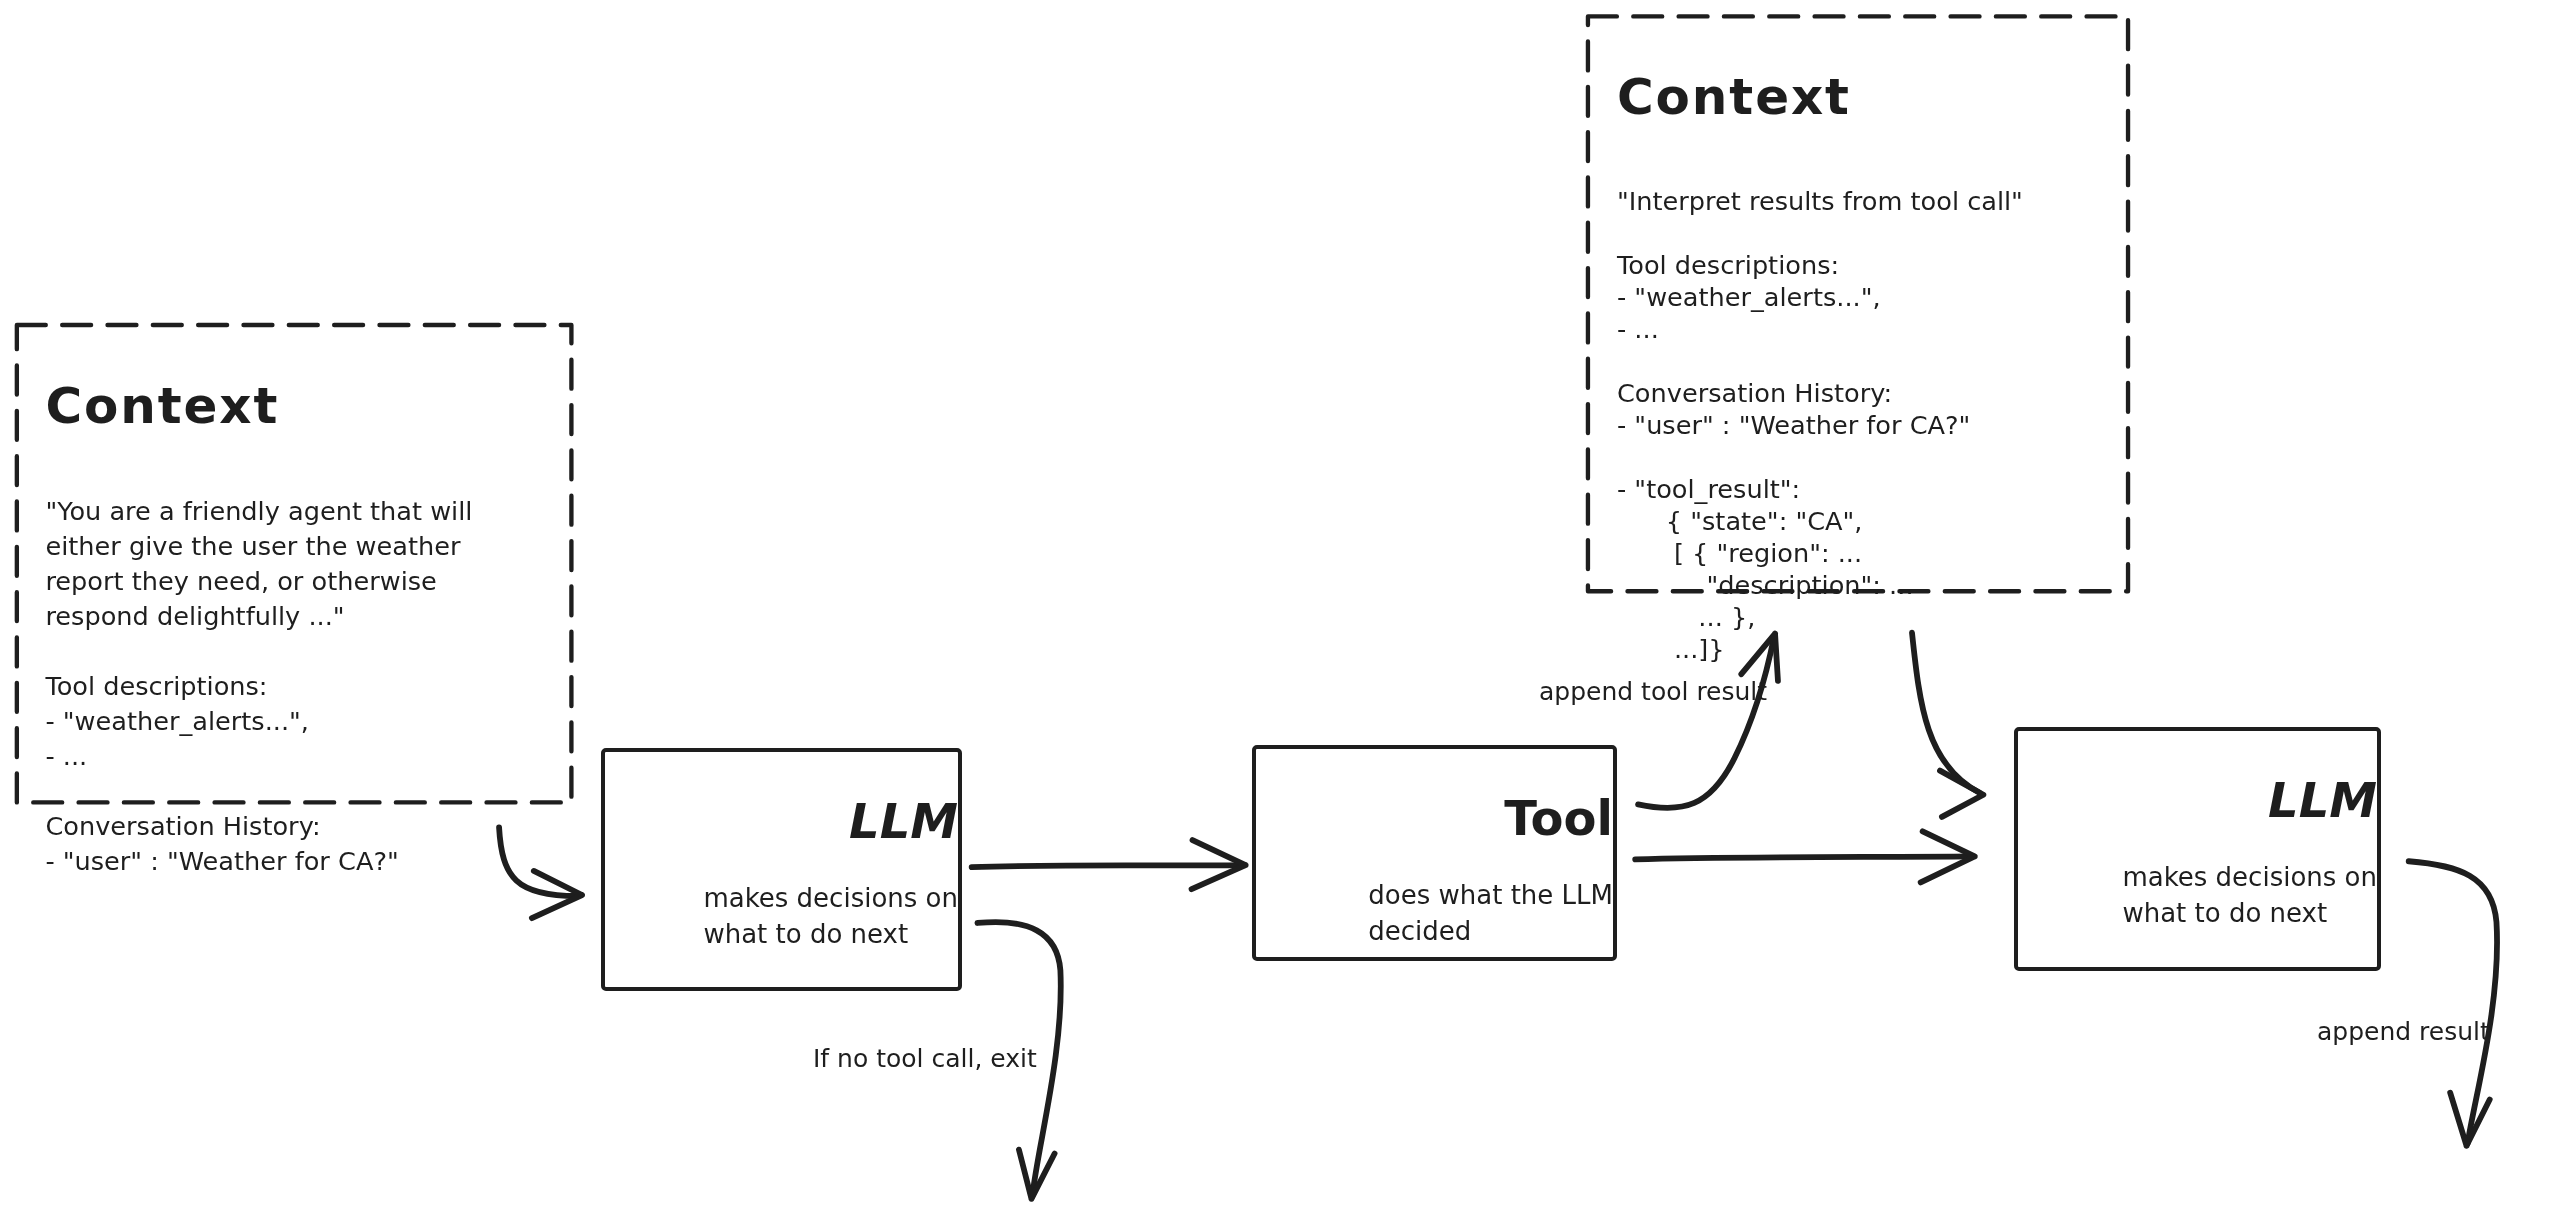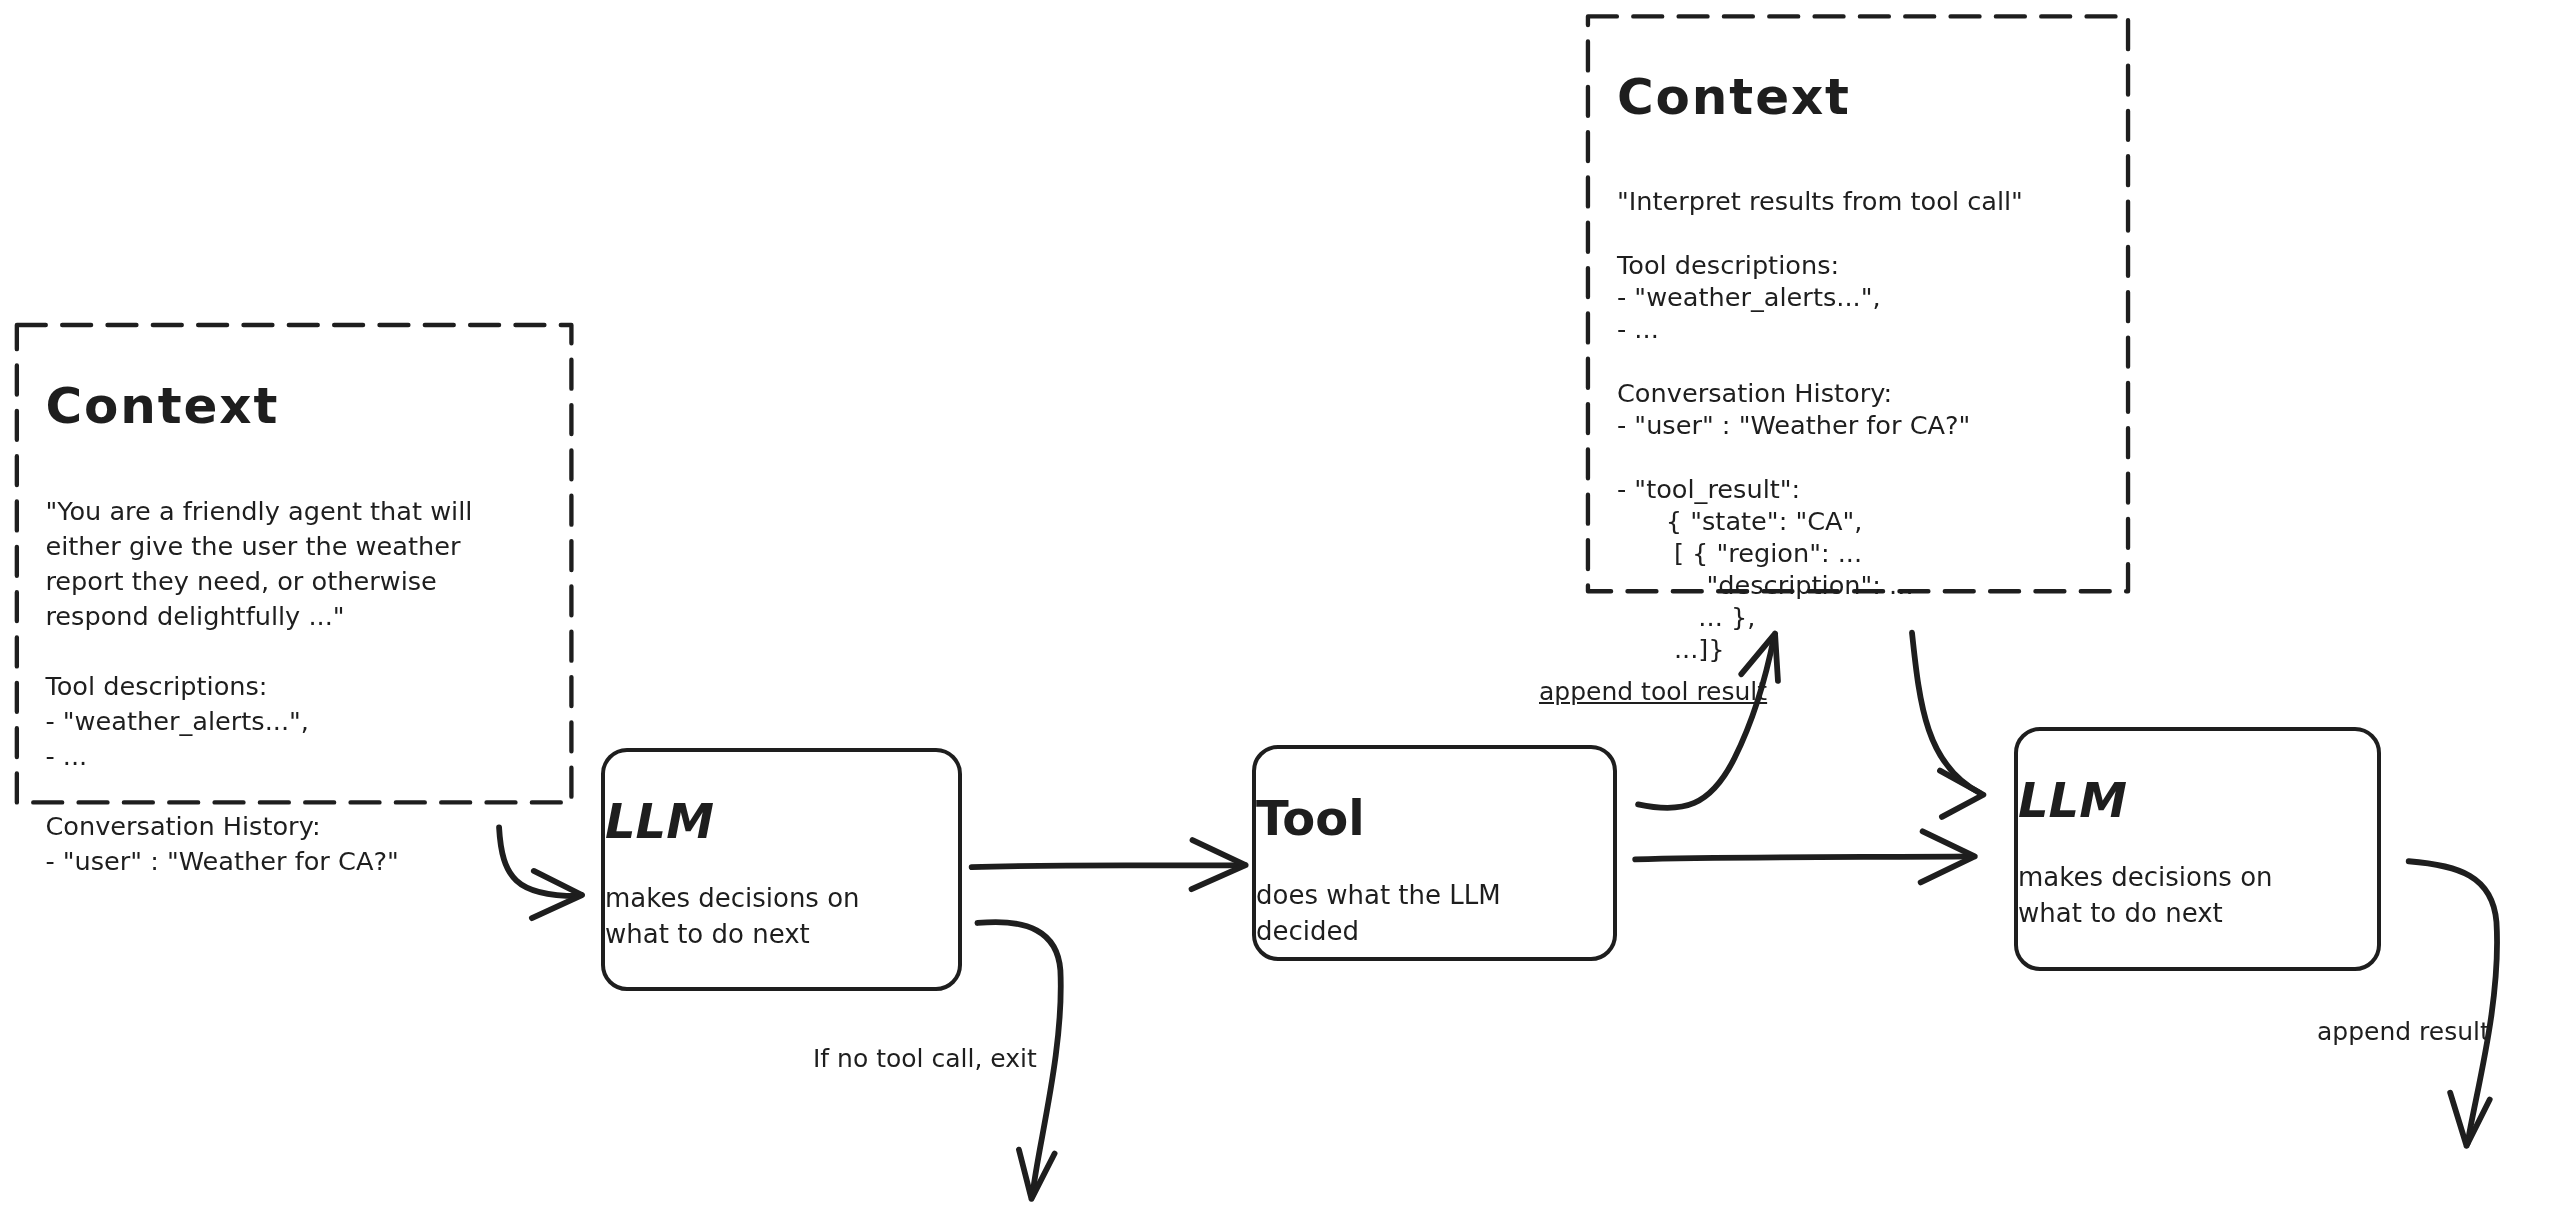--- a/index.html
+++ b/index.html
@@ -28,25 +28,25 @@
     letter-spacing: 1.9px;
     margin-bottom: 21px;
   }
   .ctx-body { font-size: 25.6px; white-space: pre-wrap; }
   .lh1 { line-height: 35px; }
   .lh2 { line-height: 32px; }
 
   .node {
     position: absolute;
     border: 4.8px solid #1e1e1e;
-    border-radius: 26px;
+    border-radius: 5px;
     background: #ffffff;
     display: flex;
     flex-direction: column;
-    align-items: flex-start;
+    align-items: flex-end;
   }
   .node-title {
     margin-top: 41px;
     font-size: 48px;
     font-weight: bold;
   }
   .node-title.slant { font-style: italic; }
   .node-sub {
     margin-top: 31px;
     font-size: 26px;
@@ -151,20 +151,20 @@
     <div class="node-sub">does what the LLM
 decided</div>
   </div>
 
   <div class="node" style="left:2014px; top:727px; width:367px; height:244px;">
     <div class="node-title slant">LLM</div>
     <div class="node-sub">makes decisions on
 what to do next</div>
   </div>
 
-  <div class="edge-label" style="left:1539px; top:677px;text-decoration:underline;">append tool result</div>
+  <div class="edge-label" style="left:1539px; top:677px;">append tool result</div>
 
   <div class="edge-label" style="left:813px; top:1044px;">If no tool call, exit</div>
 
   <div class="edge-label" style="left:2317px; top:1017px;">append result</div>
 
 </div>
 
 
 </body></html>

